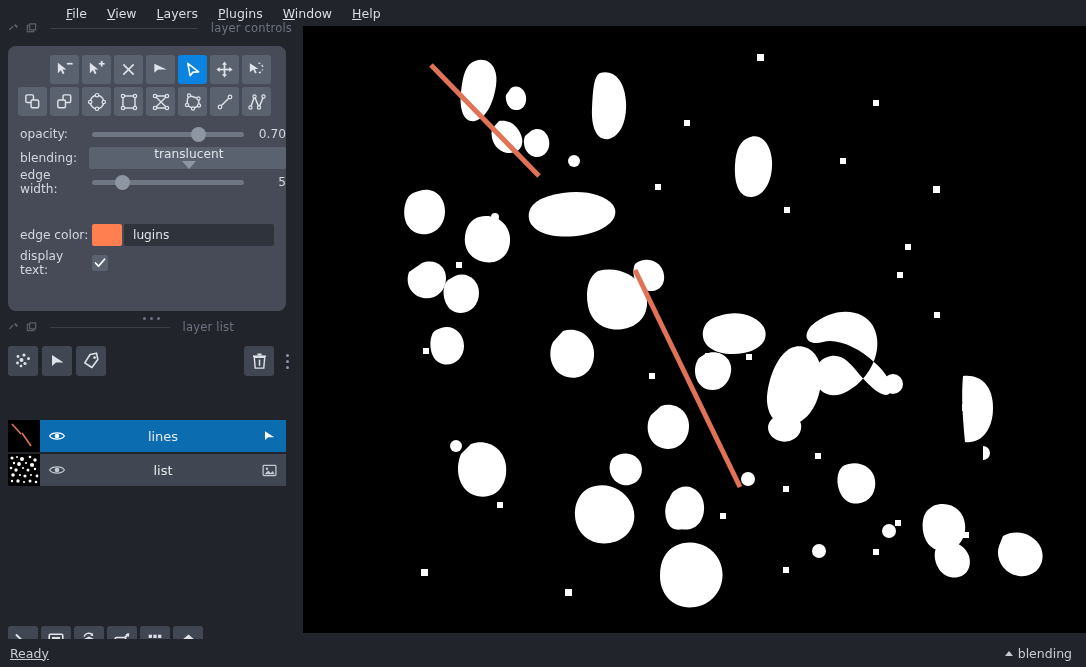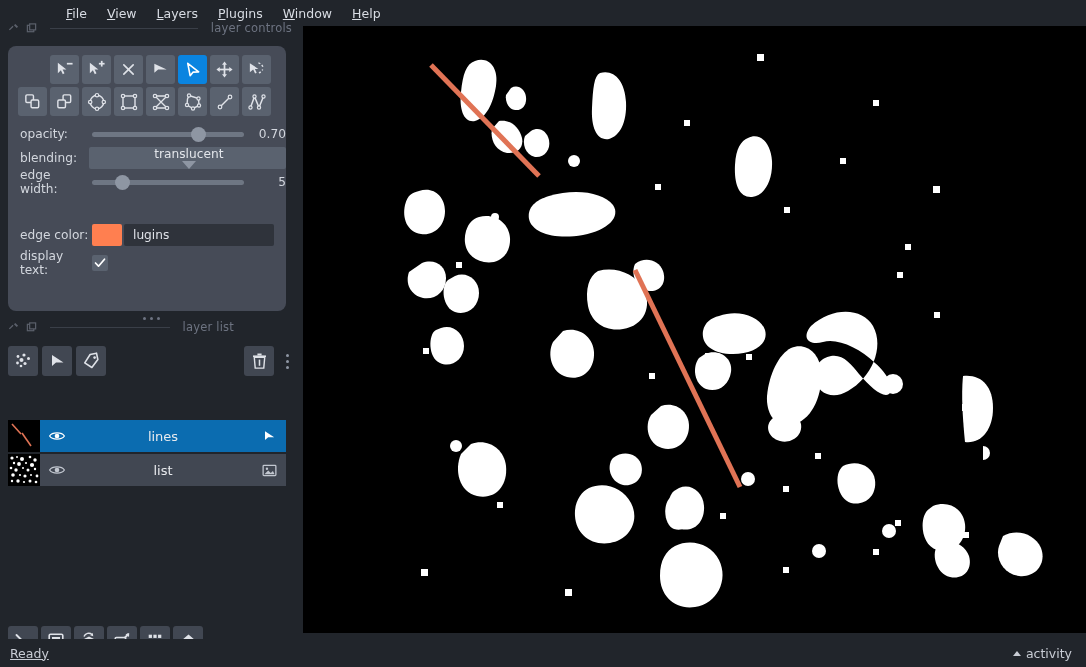--- a/index.html
+++ b/index.html
@@ -608,15 +608,15 @@
       <line x1="128" y1="39" x2="236" y2="150" stroke="#e07355" stroke-width="5"></line>
       <line x1="332" y1="244" x2="437" y2="461" stroke="#e07355" stroke-width="5"></line>
     </g>
   </svg>
 </div>
 
 <div id="statusbar">
   <div id="status-text">Ready</div>
   <div id="activity">
     <div class="act-arrow"></div>
-    <span>activity</span>
+    <span>blending</span>
   </div>
 </div>
 
 </body></html>

